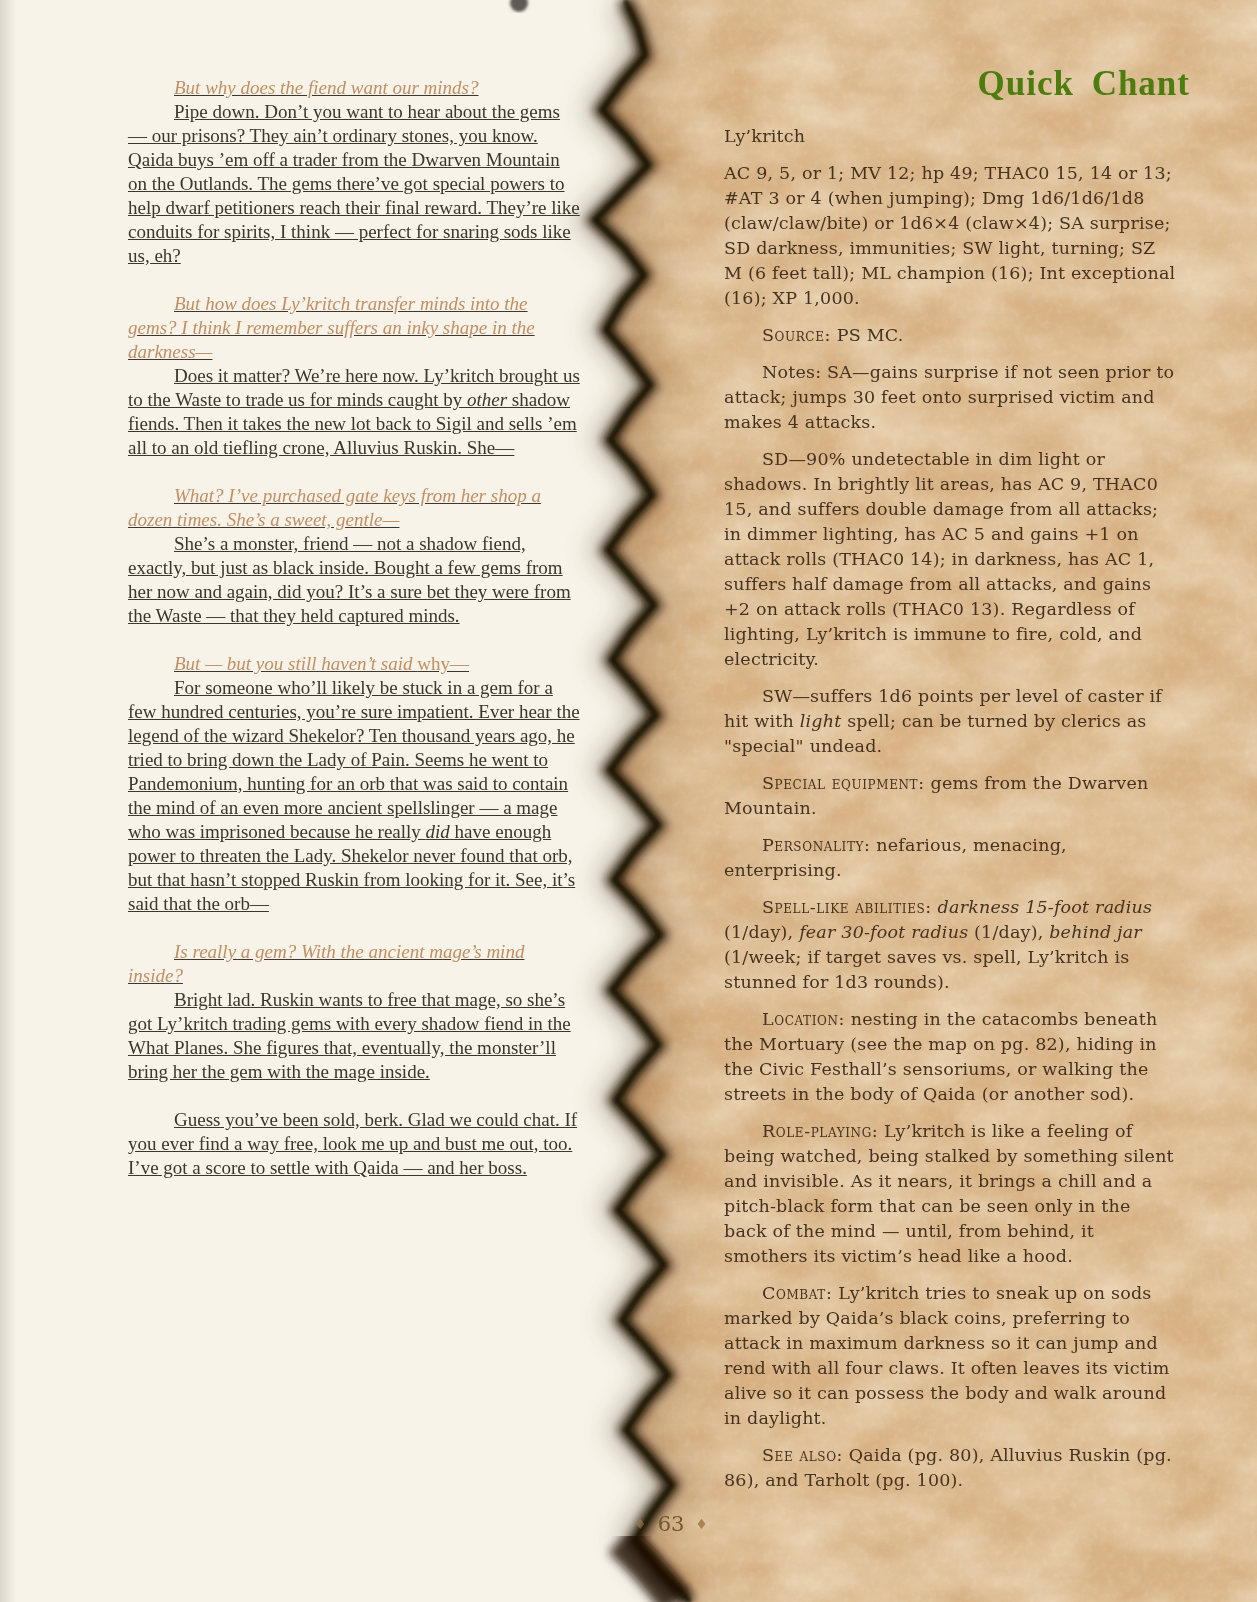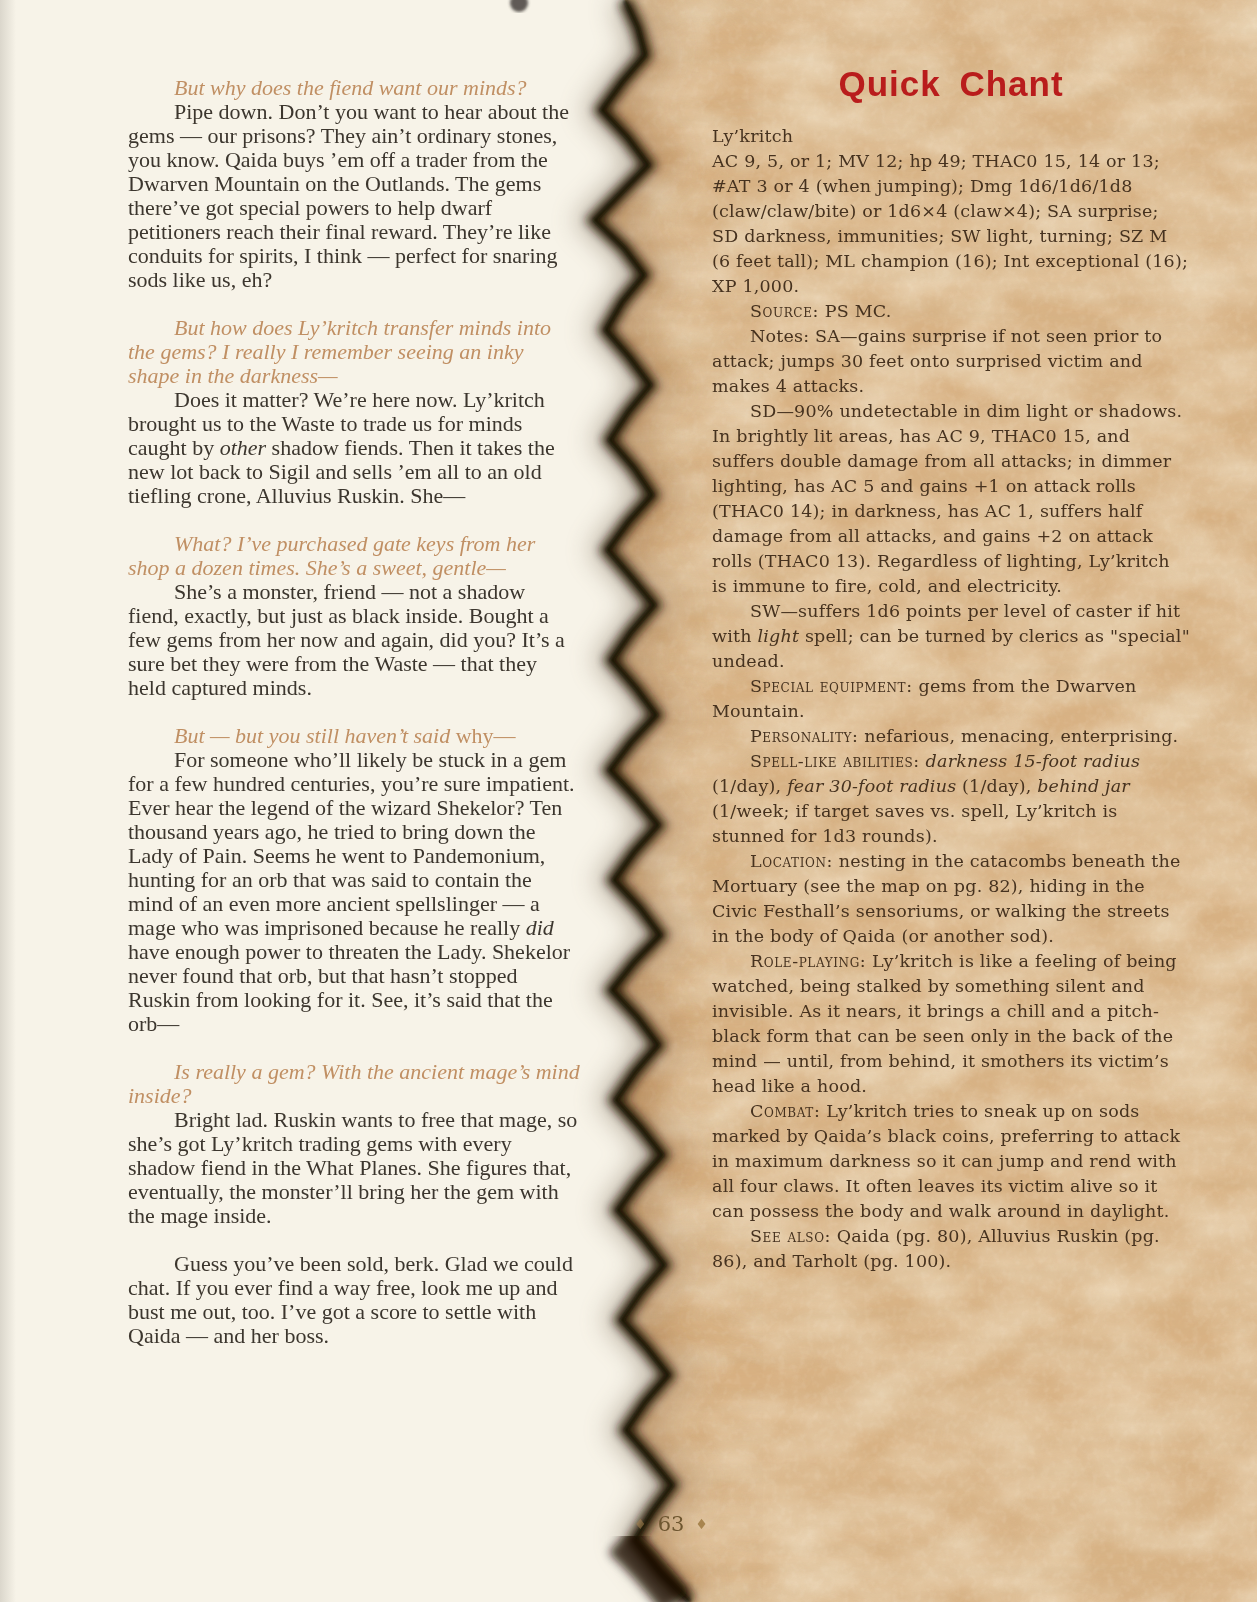--- a/index.html
+++ b/index.html
@@ -11,45 +11,45 @@
     font-family:"Liberation Serif", serif;
   }
   .scan-edge-left{
     position:absolute;left:0;top:0;width:16px;height:100%;
     background:linear-gradient(to right, rgba(90,85,75,0.18), rgba(90,85,75,0));
     pointer-events:none;
   }
   
   .left-col{
     position:absolute;left:128px;top:76px;width:452px;
-    font-size:22px;line-height:24px;color:#3c362e;
+    font-size:19px;line-height:24px;color:#3c362e;text-decoration:underline;
   }
   .left-col p{margin:0;text-indent:46px;}
   .dlg-section + .dlg-section{margin-top:24px;}
   .q-head{
     font-style:italic;
     color:#c08f63;
   }
   
   .right-col{
     position:absolute;left:712px;top:64px;width:478px;
     font-family:"DejaVu Serif", serif;
     font-size:17.5px;line-height:25px;color:#46321f;
     letter-spacing:0.2px;
   }
   .qc-title{
     margin:0 0 20px 0;
-    text-align:center;
-    font-family:Liberation Sans, sans-serif;
+    text-align:right;
+    font-family:Liberation Serif, serif;
     font-weight:700;
     font-size:35px;line-height:40px;
     letter-spacing:1px;word-spacing:8px;
-    color:#b91c1c;
+    color:#4d7c0f;
   }
-  .right-col p{margin:0;}
+  .right-col p{margin:12px;}
   .stat-block{margin-top:25px;}
   .stat-p{text-indent:38px;}
   .run-italic{font-style:italic;}
   .run-roman{font-style:normal;}
   .run-smallcaps{font-variant:small-caps;letter-spacing:0.6px;}
   
   .folio{
     position:absolute;left:596px;top:1512px;width:150px;
     display:flex;align-items:center;justify-content:center;gap:11px;
     font-family:"DejaVu Serif", serif;
@@ -122,21 +122,21 @@
   </svg>
 
   <div class="left-col">
 
     <div class="dlg-section">
       <p class="q-head">But why does the fiend want our minds?</p>
       <p>Pipe down. Don’t you want to hear about the gems — our prisons? They ain’t ordinary stones, you know. Qaida buys ’em off a trader from the Dwarven Mountain on the Outlands. The gems there’ve got special powers to help dwarf petitioners reach their final reward. They’re like conduits for spirits, I think — perfect for snaring sods like us, eh?</p>
     </div>
 
     <div class="dlg-section">
-      <p class="q-head">But how does Ly’kritch transfer minds into the gems? I really I remember seeing an inky shape in the darkness—</p>
+      <p class="q-head">But how does Ly’kritch transfer minds into the gems? I think I remember suffers an inky shape in the darkness—</p>
       <p>Does it matter? We’re here now. Ly’kritch brought us to the Waste to trade us for minds caught by <span class="run-italic">other</span> shadow fiends. Then it takes the new lot back to Sigil and sells ’em all to an old tiefling crone, Alluvius Ruskin. She—</p>
     </div>
 
     <div class="dlg-section">
       <p class="q-head">What? I’ve purchased gate keys from her shop a dozen times. She’s a sweet, gentle—</p>
       <p>She’s a monster, friend — not a shadow fiend, exactly, but just as black inside. Bought a few gems from her now and again, did you? It’s a sure bet they were from the Waste — that they held captured minds.</p>
     </div>
 
     <div class="dlg-section">
       <p class="q-head">But — but you still haven’t said <span class="run-roman">why—</span></p>

